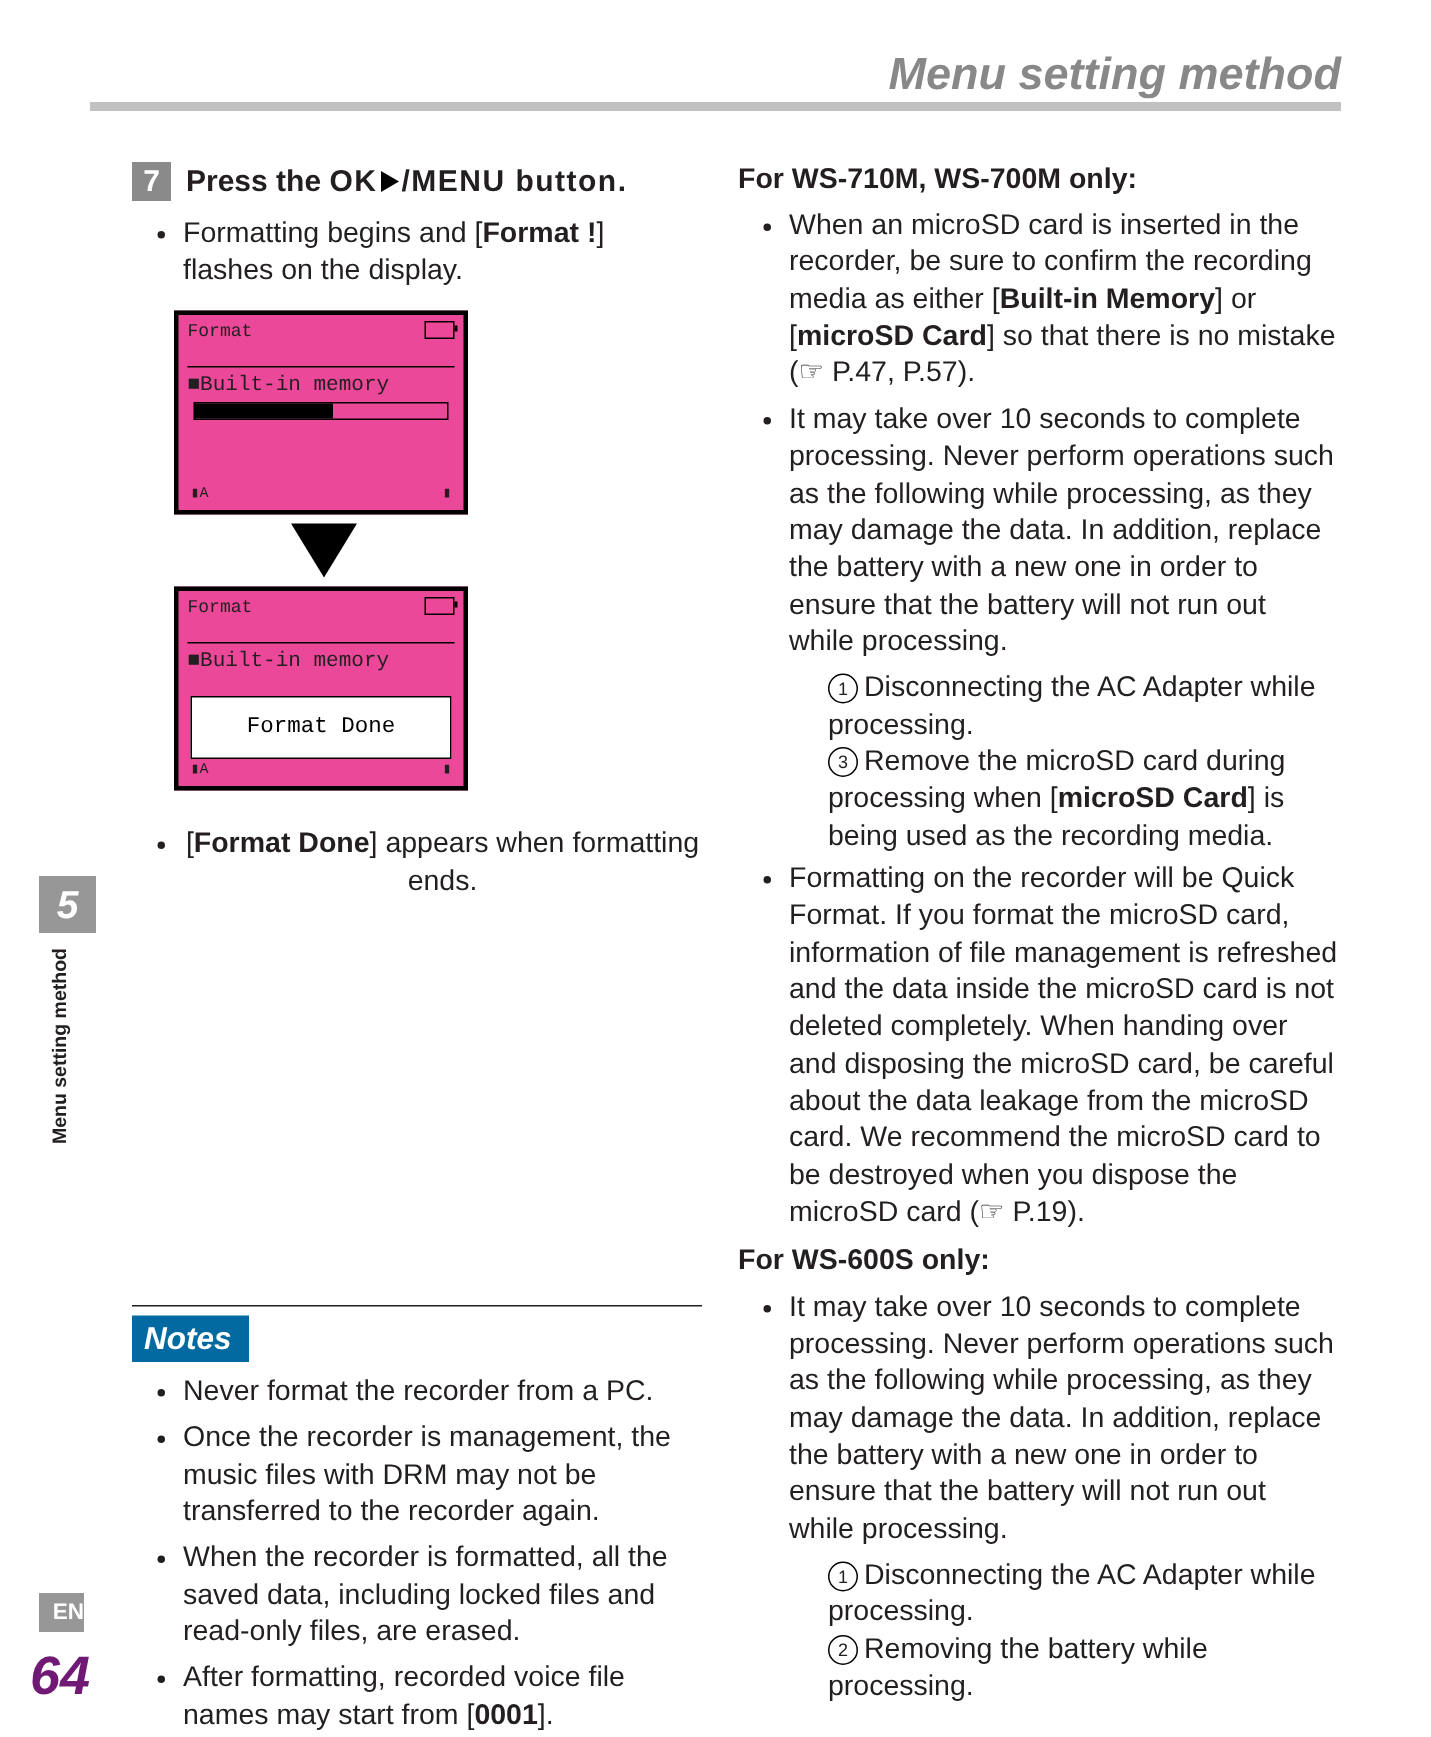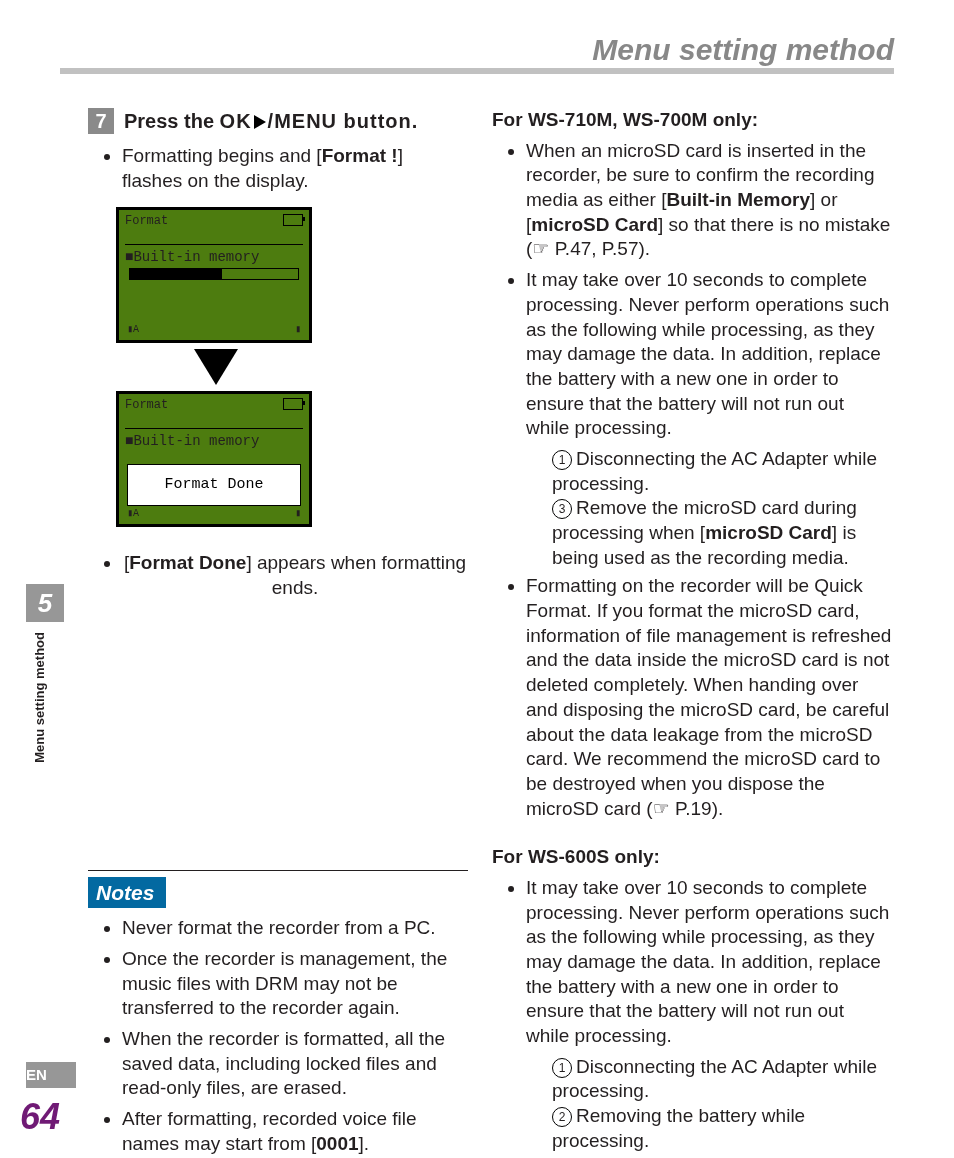--- a/index.html
+++ b/index.html
@@ -14,42 +14,42 @@
   
   .step{display:flex;align-items:center;gap:10px;font-weight:700;font-size:20px;margin-bottom:10px;}
   .step-num{display:inline-block;width:26px;height:26px;background:#8a8a8a;color:#fff;font-style:normal;text-align:center;line-height:26px;font-weight:700;}
   .ok{font-family:Liberation Sans, sans-serif;font-weight:900;font-size:20px;letter-spacing:1px;}
   
   ul.b{list-style:disc;margin:0 0 0 34px;padding:0;}
   ul.b>li{margin:4px 0 6px;}
   .indent{margin-left:60px;}
   .sub-heading{font-weight:700;margin:0 0 6px;}
   .lcd-wrap{margin:14px 0 4px 28px;width:200px;}
-  .lcd{border:3px solid #000;width:190px;height:130px;position:relative;background:#4d7c0f;font-family:"Courier New",monospace;font-size:15px;}
+  .lcd{border:3px solid #000;width:190px;height:130px;position:relative;background:#ec4899;font-family:"Courier New",monospace;font-size:15px;}
   .lcd .bar{position:absolute;left:6px;right:6px;top:4px;display:flex;justify-content:space-between;font-size:12px;}
   .lcd .line{position:absolute;left:6px;right:6px;border-top:1px solid #000;}
   .lcd .l1{top:34px;}
   .lcd .mem{position:absolute;left:6px;top:38px;font-size:14px;}
   .lcd .prog{position:absolute;left:10px;top:58px;width:168px;height:10px;border:1px solid #000;}
   .lcd .prog::after{content:"";position:absolute;left:0;top:0;bottom:0;width:55%;background:#000;}
   .lcd .msgbox{position:absolute;left:8px;right:8px;top:78px;height:28px;border:1px solid #000;text-align:center;line-height:28px;background:#000;color:#fff;}
   .lcd .msgbox.light{background:#fff;color:#000;}
   .lcd .bt{position:absolute;left:8px;right:8px;bottom:4px;display:flex;justify-content:space-between;font-size:10px;}
   .lcd .battery{display:inline-block;width:18px;height:10px;border:1px solid #000;position:relative;}
   .lcd .battery::after{content:"";position:absolute;right:-3px;top:2px;width:2px;height:4px;background:#000;}
   .arrow{width:0;height:0;margin:6px auto;border-left:22px solid transparent;border-right:22px solid transparent;border-top:36px solid #000;}
   
   .notes-wrap{position:absolute;left:88px;top:870px;width:380px;}
   .notes-rule{height:1px;background:#231f20;margin-bottom:6px;}
   .notes-tag{display:inline-block;background:#0369a1;color:#fff;font-weight:700;font-style:italic;padding:2px 12px 2px 8px;font-size:21px;}
   .numC{display:inline-block;width:18px;height:18px;border:1.5px solid #000;border-radius:50%;font-size:12px;line-height:18px;text-align:center;vertical-align:1px;margin-right:4px;}
   
   .side-tab{position:absolute;left:26px;top:584px;width:38px;height:38px;background:#979797;color:#fff;font-weight:700;font-style:italic;font-size:26px;text-align:center;line-height:38px;}
   .side-v{position:absolute;left:32px;top:632px;font-weight:700;font-size:13px;writing-mode:vertical-rl;transform:rotate(180deg);}
-  .lang{position:absolute;left:26px;top:1062px;width:50px;height:26px;background:#979797;color:#fff;font-weight:700;text-align:left;line-height:26px;font-size:15px;}
+  .lang{position:absolute;left:26px;top:1062px;width:30px;height:26px;background:#979797;color:#fff;font-weight:700;text-align:right;line-height:26px;font-size:15px;}
   .pgnum{position:absolute;left:20px;top:1094px;font-weight:700;font-style:italic;font-size:36px;color:#701a75;}
   .nm{font-weight:700;}
   .play{display:inline-block;width:0;height:0;border-left:12px solid #000;border-top:7px solid transparent;border-bottom:7px solid transparent;margin:0 2px -1px;}
 </style>
 </head>
 <body>
 
 <div class="page">
 
   <div class="hdr-title">Menu setting method</div>
@@ -130,21 +130,21 @@
       <li>It may take over 10 seconds to complete processing. Never perform operations such as the following while processing, as they may damage the data. In addition, replace the battery with a new one in order to ensure that the battery will not run out while processing.</li>
     </ul>
     <div class="indent">
       <div><span class="numC">1</span><span>Disconnecting the AC Adapter while processing.</span></div>
       <div><span class="numC">3</span><span><span>Remove the microSD card during processing when [</span><span class="nm">microSD Card</span><span>] is being used as the recording media.</span></span></div>
     </div>
     <ul class="b">
       <li>Formatting on the recorder will be Quick Format. If you format the microSD card, information of file management is refreshed and the data inside the microSD card is not deleted completely. When handing over and disposing the microSD card, be careful about the data leakage from the microSD card. We recommend the microSD card to be destroyed when you dispose the microSD card (☞ P.19).</li>
     </ul>
 
-    <p class="sub-heading" style="margin-top:24px;">For WS-600S only:</p>
+    <p class="sub-heading" style="margin-top:8px;">For WS-600S only:</p>
     <ul class="b">
       <li>It may take over 10 seconds to complete processing. Never perform operations such as the following while processing, as they may damage the data. In addition, replace the battery with a new one in order to ensure that the battery will not run out while processing.</li>
     </ul>
     <div class="indent">
       <div><span class="numC">1</span><span>Disconnecting the AC Adapter while processing.</span></div>
       <div><span class="numC">2</span><span>Removing the battery while processing.</span></div>
     </div>
   </div>
 
   <div class="side-tab">5</div>

